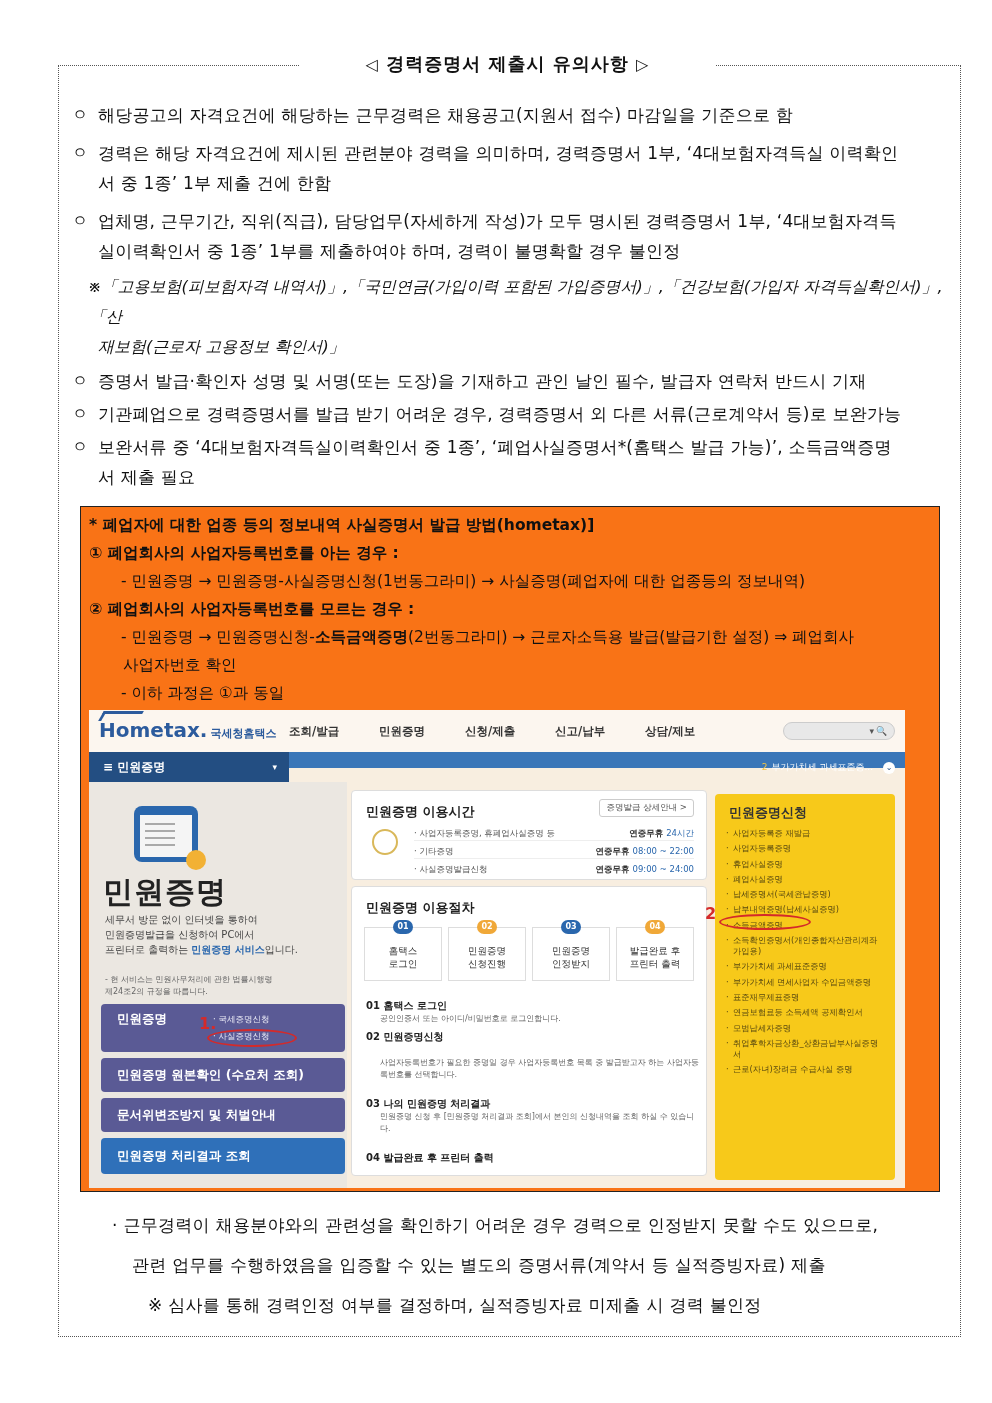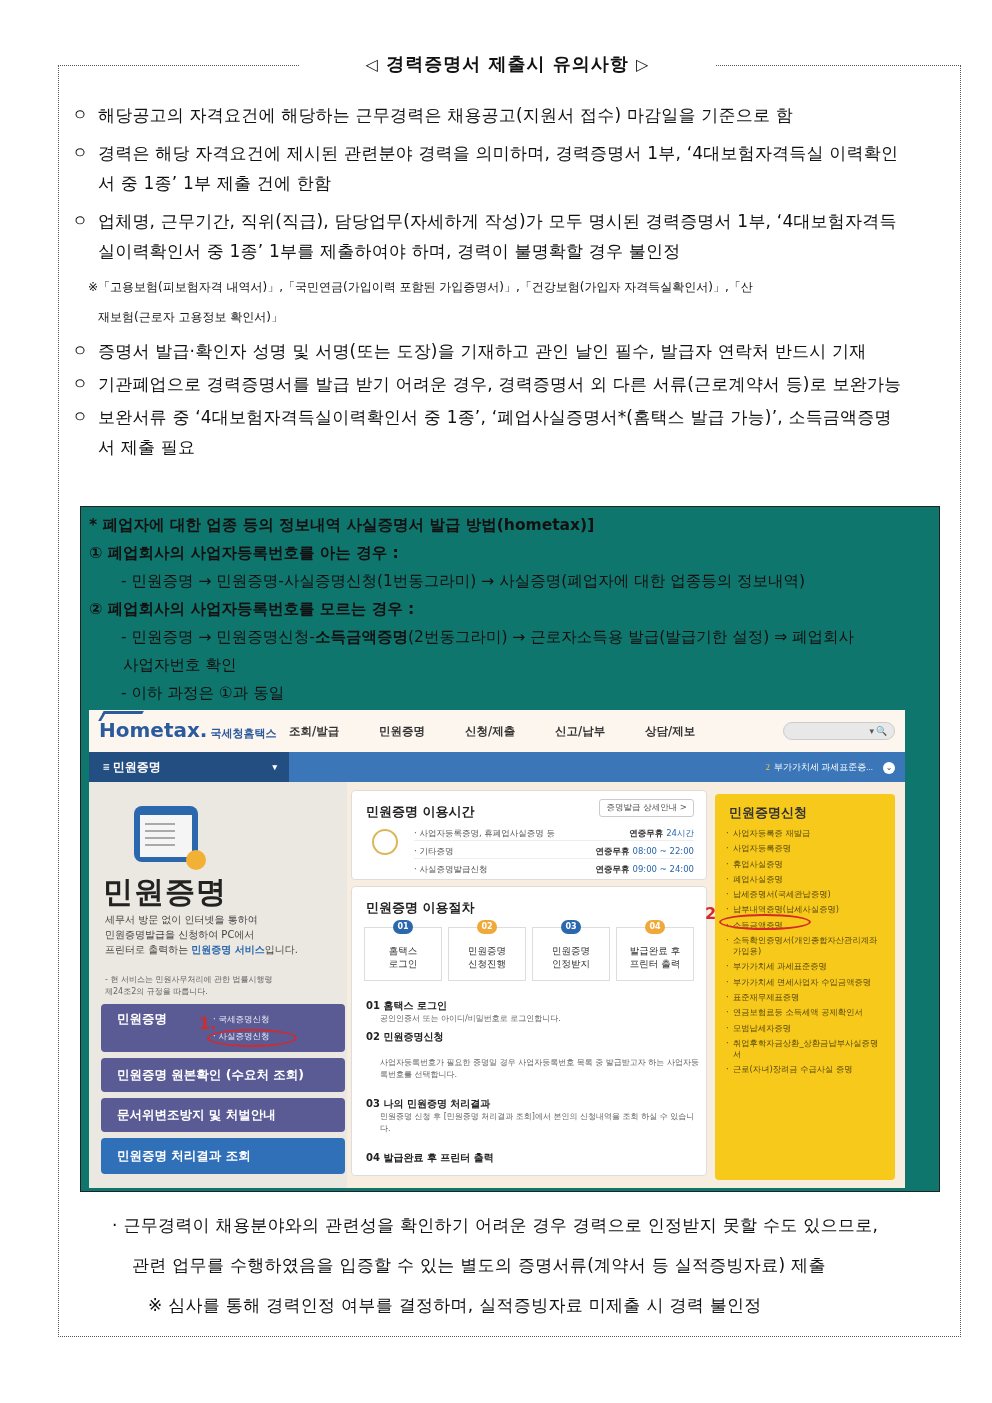--- a/index.html
+++ b/index.html
@@ -15,45 +15,45 @@
     .title-wrap {
       position: absolute; left: 300px; top: 48px; width: 415px; height: 32px;
       background: #fff; text-align: center;
       font-size: 18px; font-weight: bold; letter-spacing: 1px; line-height: 32px;
     }
     .title-wrap .tri { font-weight: normal; font-size: 16px; }
     .content { position: absolute; left: 70px; top: 100px; width: 890px; }
     .item { position: relative; font-size: 17px; line-height: 30px; padding-left: 28px; letter-spacing: 0.2px; }
     .item .bullet { position: absolute; left: 2px; top: 0; font-size: 16px; }
     .item.gap { margin-top: 8px; }
-    .note { font-size: 12px; line-height: 30px; padding-left: 20px; text-indent: -2px; margin-top: 6px; }
+    .note { font-size: 16px; line-height: 30px; padding-left: 20px; text-indent: -2px; margin-top: 6px; font-style: italic; }
     .note .cont { padding-left: 10px; display: block; }
 
     .box {
       position: absolute; left: 80px; top: 506px; width: 860px; height: 686px;
-      background: #0f766e; border: 1px solid #222;
+      background: #f97316; border: 1px solid #222;
     }
     .box-inner { padding: 4px 8px; font-size: 15.5px; line-height: 28px; }
     .box-inner .bold { font-weight: bold; }
     .box-inner .sub { padding-left: 8px; margin-left: 24px; }
     .box-inner .sub2 { padding-left: 34px; }
 
     
     .ht {
       position: absolute; left: 8px; top: 203px; width: 816px; height: 478px;
       background: #f8eee0; overflow: hidden;
       font-family: "DejaVu Sans", sans-serif;
     }
     .ht-top { position: absolute; left: 0; top: 0; width: 816px; height: 42px; background: #fcf6ef; }
     .ht-logo { position: absolute; left: 10px; top: 8px; font-size: 20px; font-weight: bold; color: #2c5b9d; }
     .ht-logo .kr { font-size: 11px; color: #2c5b9d; margin-left: 3px; font-weight: bold; }
     .ht-logo .roof { position: absolute; left: 2px; top: -7px; width: 40px; height: 10px; border-top: 3px solid #2c5b9d; border-left: 3px solid #2c5b9d; transform: skewX(-30deg); }
     .ht-nav { position: absolute; top: 14px; font-size: 11.5px; font-weight: bold; color: #333; }
     .ht-search { position: absolute; left: 694px; top: 12px; width: 112px; height: 18px; border-radius: 9px; background: #e8e8e8; border: 1px solid #ccc; font-size: 9px; color: #555; text-align: right; padding-right: 6px; line-height: 16px; }
-    .ht-bar { position: absolute; left: 0; top: 42px; width: 816px; height: 30px; background: #3a76b8; font-family: Liberation Serif, serif; }
+    .ht-bar { position: absolute; left: 0; top: 42px; width: 816px; height: 16px; background: #3a76b8; }
     .ht-bar-left { position: absolute; left: 0; top: 0; width: 200px; height: 30px; background: #234e82; color: #fff; font-size: 12px; line-height: 30px; padding-left: 14px; font-weight: bold; }
     .ht-bar-left .caret { position: absolute; right: 12px; top: 0; font-size: 9px; }
     .ht-bar-right { position: absolute; right: 10px; top: 0; color: #fff; font-size: 9px; line-height: 30px; }
     .ht-bar-right .num { color: #f5c542; margin-right: 4px; }
     .ht-bar-right .circ { display: inline-block; width: 12px; height: 12px; border-radius: 50%; background: #fff; color: #234e82; font-size: 8px; line-height: 12px; text-align: center; margin-left: 10px; }
 
     .ht-left { position: absolute; left: 0; top: 72px; width: 258px; height: 406px; background: #ebe7e1; }
     .doc-icon { position: absolute; left: 45px; top: 24px; width: 64px; height: 56px; background: #2a67ad; border-radius: 8px; }
     .doc-icon .paper { position: absolute; left: 6px; top: 9px; width: 52px; height: 42px; background: #f5f5f5; }
     .doc-icon .paper::before { content: ""; position: absolute; left: 5px; top: 8px; width: 30px; height: 2px; background: #aaa; box-shadow: 0 7px 0 #aaa, 0 14px 0 #aaa, 0 21px 0 #aaa; }

